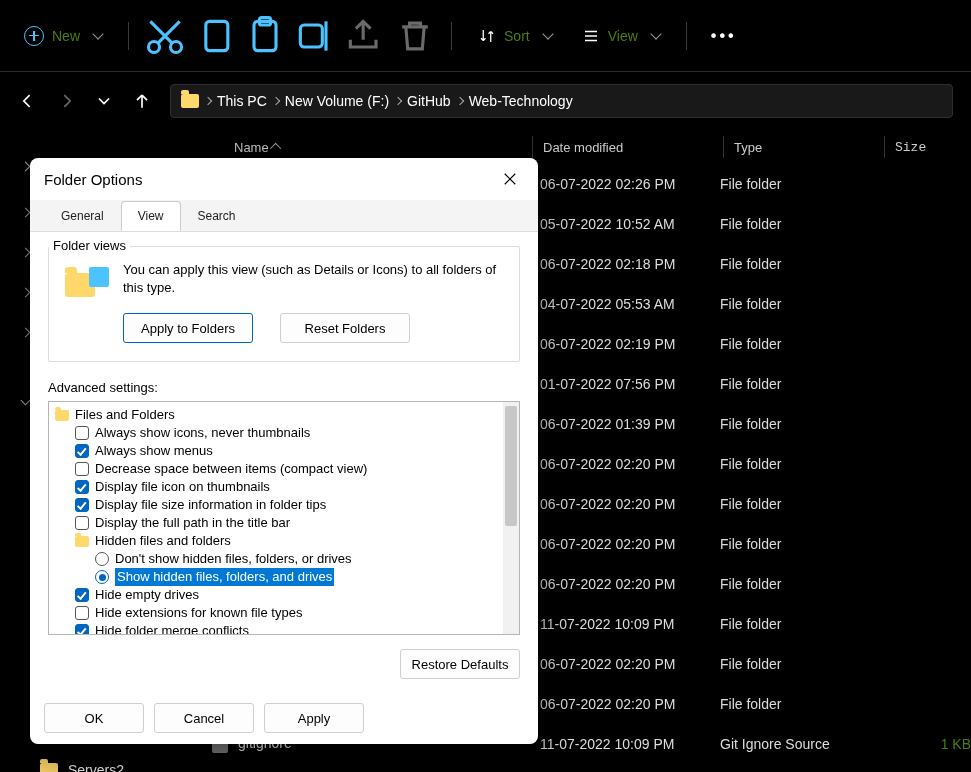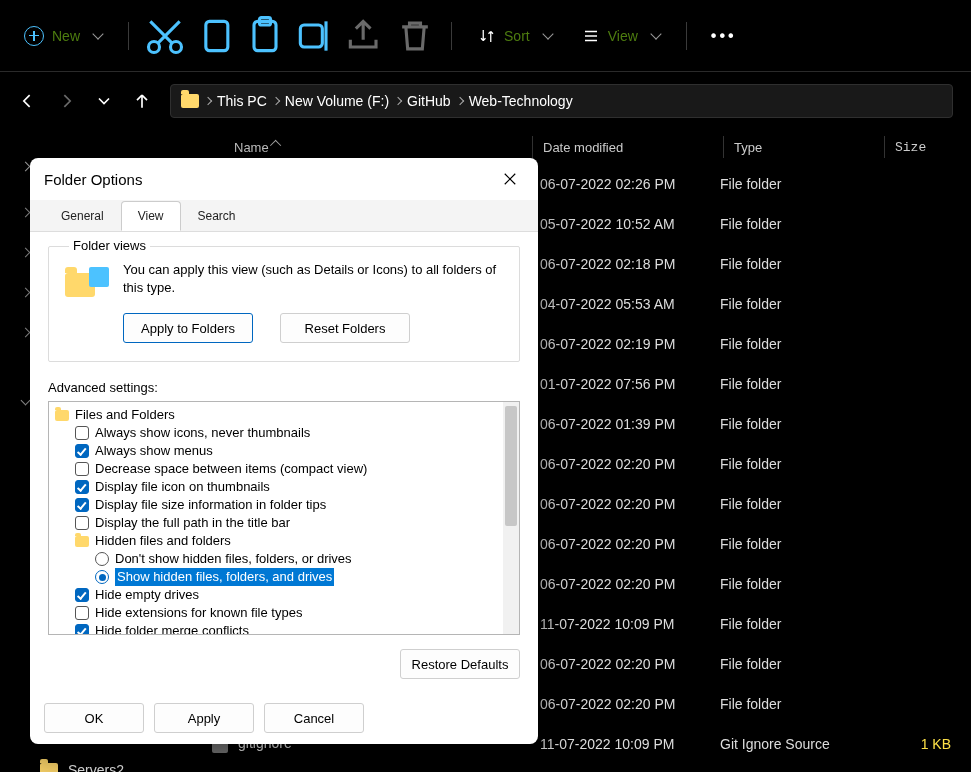--- a/index.html
+++ b/index.html
@@ -25,54 +25,54 @@
   .nav-arrow { width:20px; height:20px; display:inline-flex; align-items:center; justify-content:center; color:#fff; }
   .nav-arrow.dim{color:#6a6a6a;}
   .addr-box { flex:1; height:34px; background:#191919; border:1px solid #2f2f2f; border-radius:4px; display:flex; align-items:center; padding:0 10px; gap:6px; overflow:hidden;}
   .folder{ width:18px;height:14px; background:#ffd86b; border-radius:2px; position:relative; }
   .folder::before{content:"";position:absolute;top:-4px;left:0;width:8px;height:4px;background:#ffd86b;border-radius:2px 2px 0 0;}
   .crumb{font-size:14px;color:#fff;white-space:nowrap;}
   .crumb-sep{width:6px;height:6px;border-right:1.5px solid #aaa;border-bottom:1.5px solid #aaa;transform:rotate(-45deg);}
 
   
   .cols { height:34px; display:flex; align-items:center; font-size:13px; color:#ccc; padding-left:24px;}
-  .col-name{flex:0 0 508px; padding-left:210px; display:flex; align-items:flex-start; gap:4px;}
+  .col-name{flex:0 0 508px; padding-left:210px; display:flex; align-items:center; gap:4px;}
   .col-arrow{width:8px;height:8px;border-left:1.3px solid #aaa;border-top:1.3px solid #aaa;transform:rotate(45deg) translateY(2px);}
   .col-date{flex:0 0 180px;}
   .col-type{flex:0 0 150px;}
   .col-size{flex:1;font-family:Liberation Mono, monospace;}
   .col-sep{width:1px;height:22px;background:#333;margin-right:10px;}
 
   
   .files { position:absolute; top:164px; left:0; right:0; }
   .row { height:40px; display:flex; align-items:center; padding-left:24px; font-size:14px; color:#fff;}
   .row .c-name{flex:0 0 516px; padding-left:188px; display:flex; gap:10px;}
   .row .c-date{flex:0 0 180px; color:#ddd;}
   .row .c-type{flex:0 0 150px; color:#ddd;}
-  .row .c-size{flex:1; color:#fde047; text-align:right; padding-right:20px;}
+  .row .c-size{flex:1; color:#4d7c0f; text-align:right; }
   .fold-ico{width:18px;height:14px;background:#ffd86b;border-radius:2px;position:relative;flex-shrink:0;}
   .fold-ico::before{content:"";position:absolute;top:-4px;left:0;width:8px;height:4px;background:#ffd86b;border-radius:2px 2px 0 0;}
   .file-ico{width:16px;height:18px;background:#888;border-radius:2px;position:relative;flex-shrink:0;}
 
   
   .side { position:absolute; left:0; top:146px; width:182px; }
   .side-item{height:40px;display:flex;align-items:center;gap:10px;padding-left:22px;color:#eee;font-size:14px;}
   .side-item .exp{width:7px;height:7px;border-right:1.3px solid #aaa;border-bottom:1.3px solid #aaa;transform:rotate(-45deg);}
 
   
   .dialog { position:absolute; left:30px; top:158px; width:508px; height:586px; background:#fff; color:#000; border-radius:8px; box-shadow:0 10px 40px rgba(0,0,0,.6); display:flex; flex-direction:column; overflow:hidden;}
   .dlg-title{height:42px;display:flex;align-items:center;justify-content:space-between;padding:0 14px;font-size:15px;}
   .dlg-close{width:28px;height:28px;display:flex;align-items:center;justify-content:center;cursor:default;}
   .dlg-close svg{width:14px;height:14px;}
   .tabs{height:32px;background:#f4f4f4;display:flex;align-items:flex-end;padding-left:14px;border-bottom:1px solid #ddd;}
   .tab{padding:7px 16px;font-size:12px;color:#222;border:1px solid transparent;}
   .tab.active{background:#fff;border:1px solid #ccc;border-bottom:1px solid #fff;border-radius:4px 4px 0 0;}
   .dlg-body{flex:1;padding:14px 18px 0;overflow:hidden;}
   .fieldset{border:1px solid #dcdcdc;border-radius:2px;padding:14px 16px 18px;position:relative;}
-  .fieldset .legend{position:absolute;top:-9px;left:20px;background:#fff;padding:0 4px;font-size:13px;}
+  .fieldset .legend{position:absolute;top:-9px;left:0;background:#fff;padding:0 4px;font-size:13px;}
   .fv-row{display:flex;gap:14px;}
   .fv-icon{width:44px;height:36px;position:relative;flex-shrink:0;margin-top:6px;}
   .fv-icon .fi-a{position:absolute;left:0;top:6px;width:30px;height:24px;background:#ffd86b;border-radius:3px;}
   .fv-icon .fi-a::before{content:"";position:absolute;top:-6px;left:0;width:12px;height:6px;background:#ffd86b;border-radius:3px 3px 0 0;}
   .fv-icon .fi-b{position:absolute;right:0;top:0;width:20px;height:20px;background:#4cc2ff;border-radius:2px;}
   .fv-text{font-size:13px;line-height:1.35;}
   .fv-btns{display:flex;gap:27px;margin-top:10px;margin-left:58px;}
   .winbtn{min-width:130px;height:30px;border:1px solid #cfcfcf;background:#fdfdfd;border-radius:3px;font-size:13px;display:inline-flex;align-items:center;justify-content:center;}
   .winbtn.accent{border:1px solid #0067c0;color:#000;}
 
@@ -453,16 +453,16 @@
           </div>
       </div>
     </div>
 
     <div class="restore-row">
       <div class="winbtn" style="min-width:120px;">Restore Defaults</div>
     </div>
   </div>
   <div class="dlg-footer">
     <div class="winbtn">OK</div>
+    <div class="winbtn">Cancel</div>
     <div class="winbtn">Apply</div>
-    <div class="winbtn">Cancel</div>
   </div>
 </div>
 
 </body></html>

